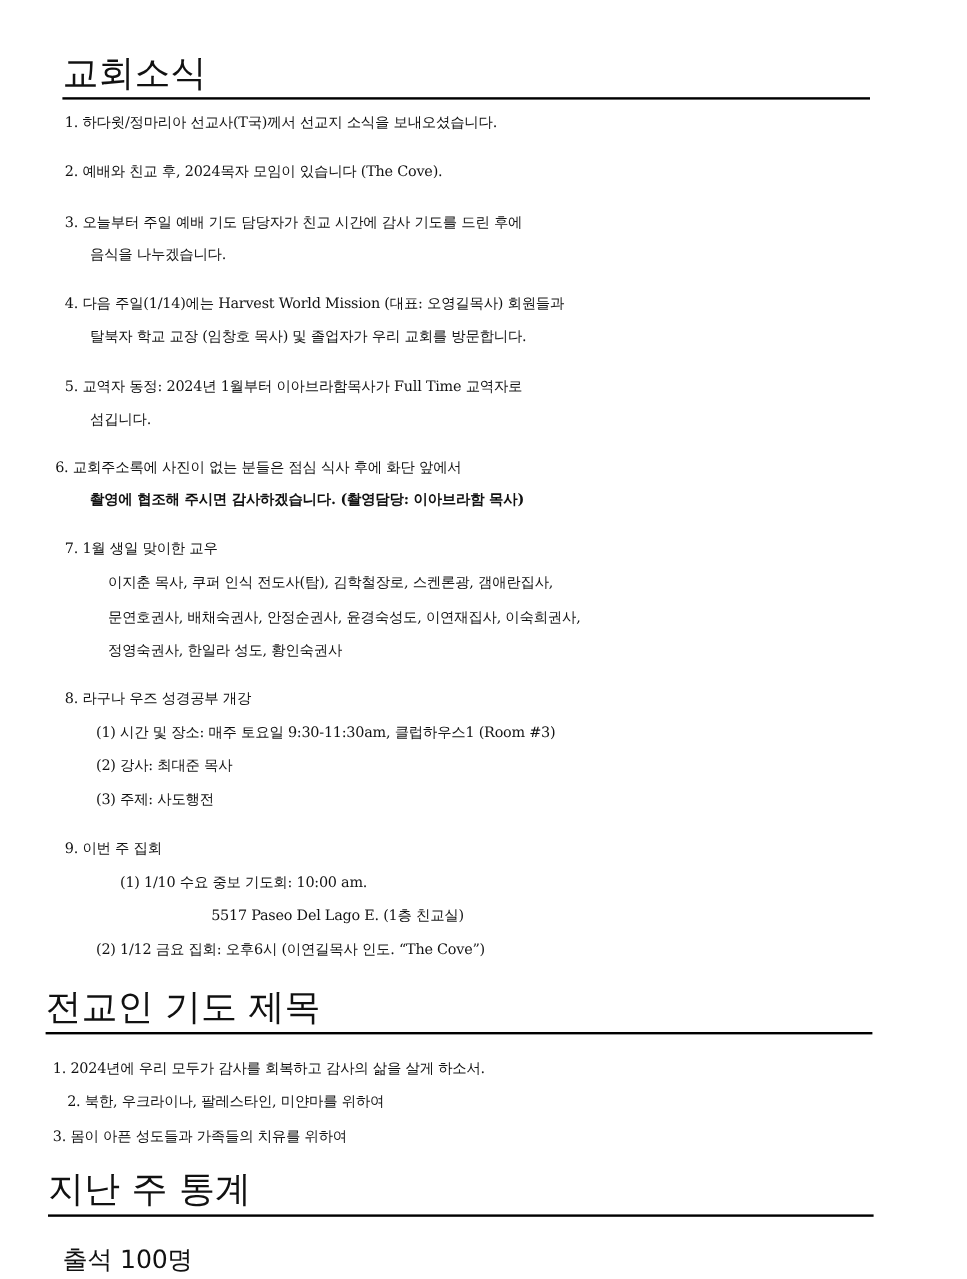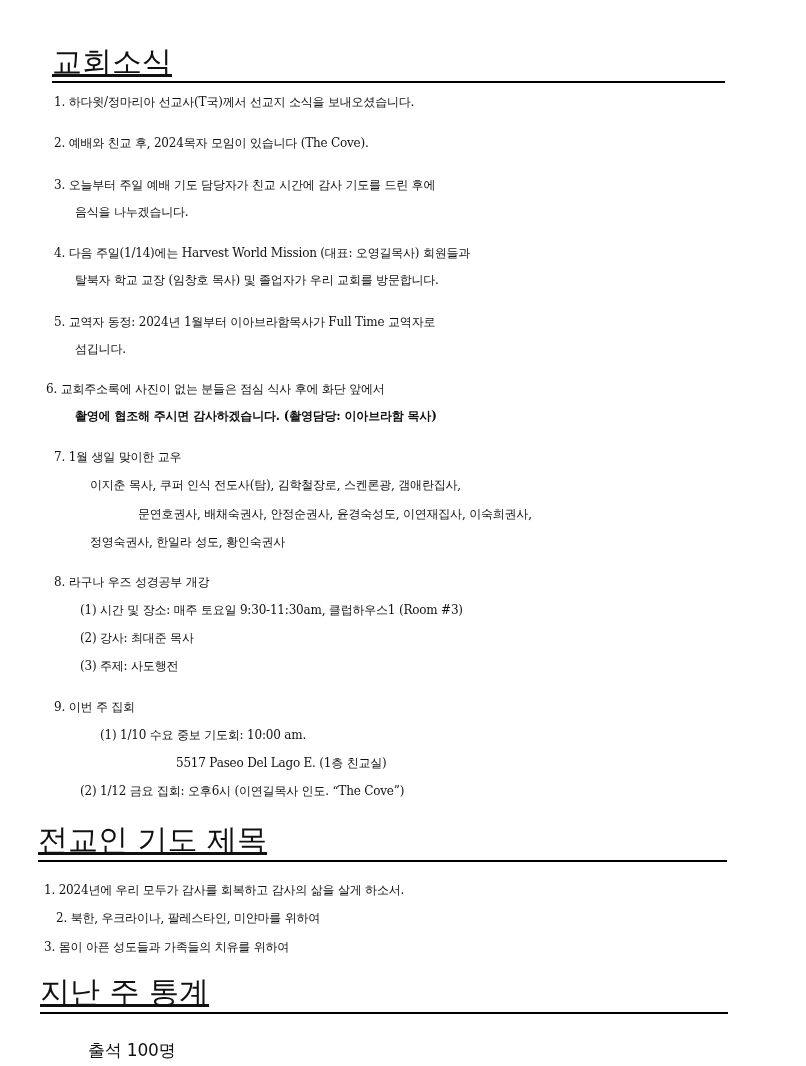--- a/index.html
+++ b/index.html
@@ -9,21 +9,20 @@
       color: #111111;
     }
     .section-title {
       position: absolute;
       font-family: "DejaVu Sans", "Liberation Sans", sans-serif;
       font-size: 30px;
       line-height: 36px;
       margin: 0;
       font-weight: normal;
       letter-spacing: 0px;
-      text-decoration: underline;
     }
     .rule {
       position: absolute;
       height: 2px;
       background: #000000;
     }
     .line {
       position: absolute;
       font-size: 12px;
       line-height: 24px;
@@ -52,21 +51,21 @@
   <div class="line" style="left:75px; top:268px;">탈북자 학교 교장 (임창호 목사) 및 졸업자가 우리 교회를 방문합니다.</div>
 
   <div class="line" style="left:54px; top:310px;">5. 교역자 동정: 2024년 1월부터 이아브라함목사가 Full Time 교역자로</div>
   <div class="line" style="left:75px; top:337px;">섬깁니다.</div>
 
   <div class="line" style="left:46px; top:377px;">6. 교회주소록에 사진이 없는 분들은 점심 식사 후에 화단 앞에서</div>
   <div class="line" style="left:75px; top:404px;font-weight:bold;">촬영에 협조해 주시면 감사하겠습니다. (촬영담당: 이아브라함 목사)</div>
 
   <div class="line" style="left:54px; top:445px;">7. 1월 생일 맞이한 교우</div>
   <div class="line" style="left:90px; top:473px;">이지춘 목사, 쿠퍼 인식 전도사(탐), 김학철장로, 스켄론광, 갬애란집사,</div>
-  <div class="line" style="left:90px; top:502px;margin-left:48px;">문연호권사, 배채숙권사, 안정순권사, 윤경숙성도, 이연재집사, 이숙희권사,</div>
+  <div class="line" style="left:90px; top:502px;">문연호권사, 배채숙권사, 안정순권사, 윤경숙성도, 이연재집사, 이숙희권사,</div>
   <div class="line" style="left:90px; top:530px;">정영숙권사, 한일라 성도, 황인숙권사</div>
 
   <div class="line" style="left:54px; top:570px;">8. 라구나 우즈 성경공부 개강</div>
   <div class="line" style="left:80px; top:598px;">(1) 시간 및 장소: 매주 토요일 9:30-11:30am, 클럽하우스1 (Room #3)</div>
   <div class="line" style="left:80px; top:626px;">(2) 강사: 최대준 목사</div>
   <div class="line" style="left:80px; top:654px;">(3) 주제: 사도행전</div>
 
   <div class="line" style="left:54px; top:695px;">9. 이번 주 집회</div>
   <div class="line" style="left:80px; top:723px;margin-left:20px;">(1) 1/10 수요 중보 기도회: 10:00 am.</div>
   <div class="line" style="left:176px; top:751px;">5517 Paseo Del Lago E. (1층 친교실)</div>
@@ -78,13 +77,13 @@
 
 <div>
   <div class="line" style="left:44px; top:878px;">1. 2024년에 우리 모두가 감사를 회복하고 감사의 삶을 살게 하소서.</div>
   <div class="line" style="left:56px; top:906px;">2. 북한, 우크라이나, 팔레스타인, 미얀마를 위하여</div>
   <div class="line" style="left:44px; top:935px;">3. 몸이 아픈 성도들과 가족들의 치유를 위하여</div>
 </div>
 
 <h2 class="section-title" style="left:40px; top:974px;">지난 주 통계</h2>
 <div class="rule" style="left:40px; top:1012px; width:688px;"></div>
 
-<div class="line sans" style="left:52px; top:1038px; font-size:17px;margin-left:36px;">출석 100명</div>
+<div class="line sans" style="left:52px; top:1038px; font-size:21px;">출석 100명</div>
 
 </body></html>

